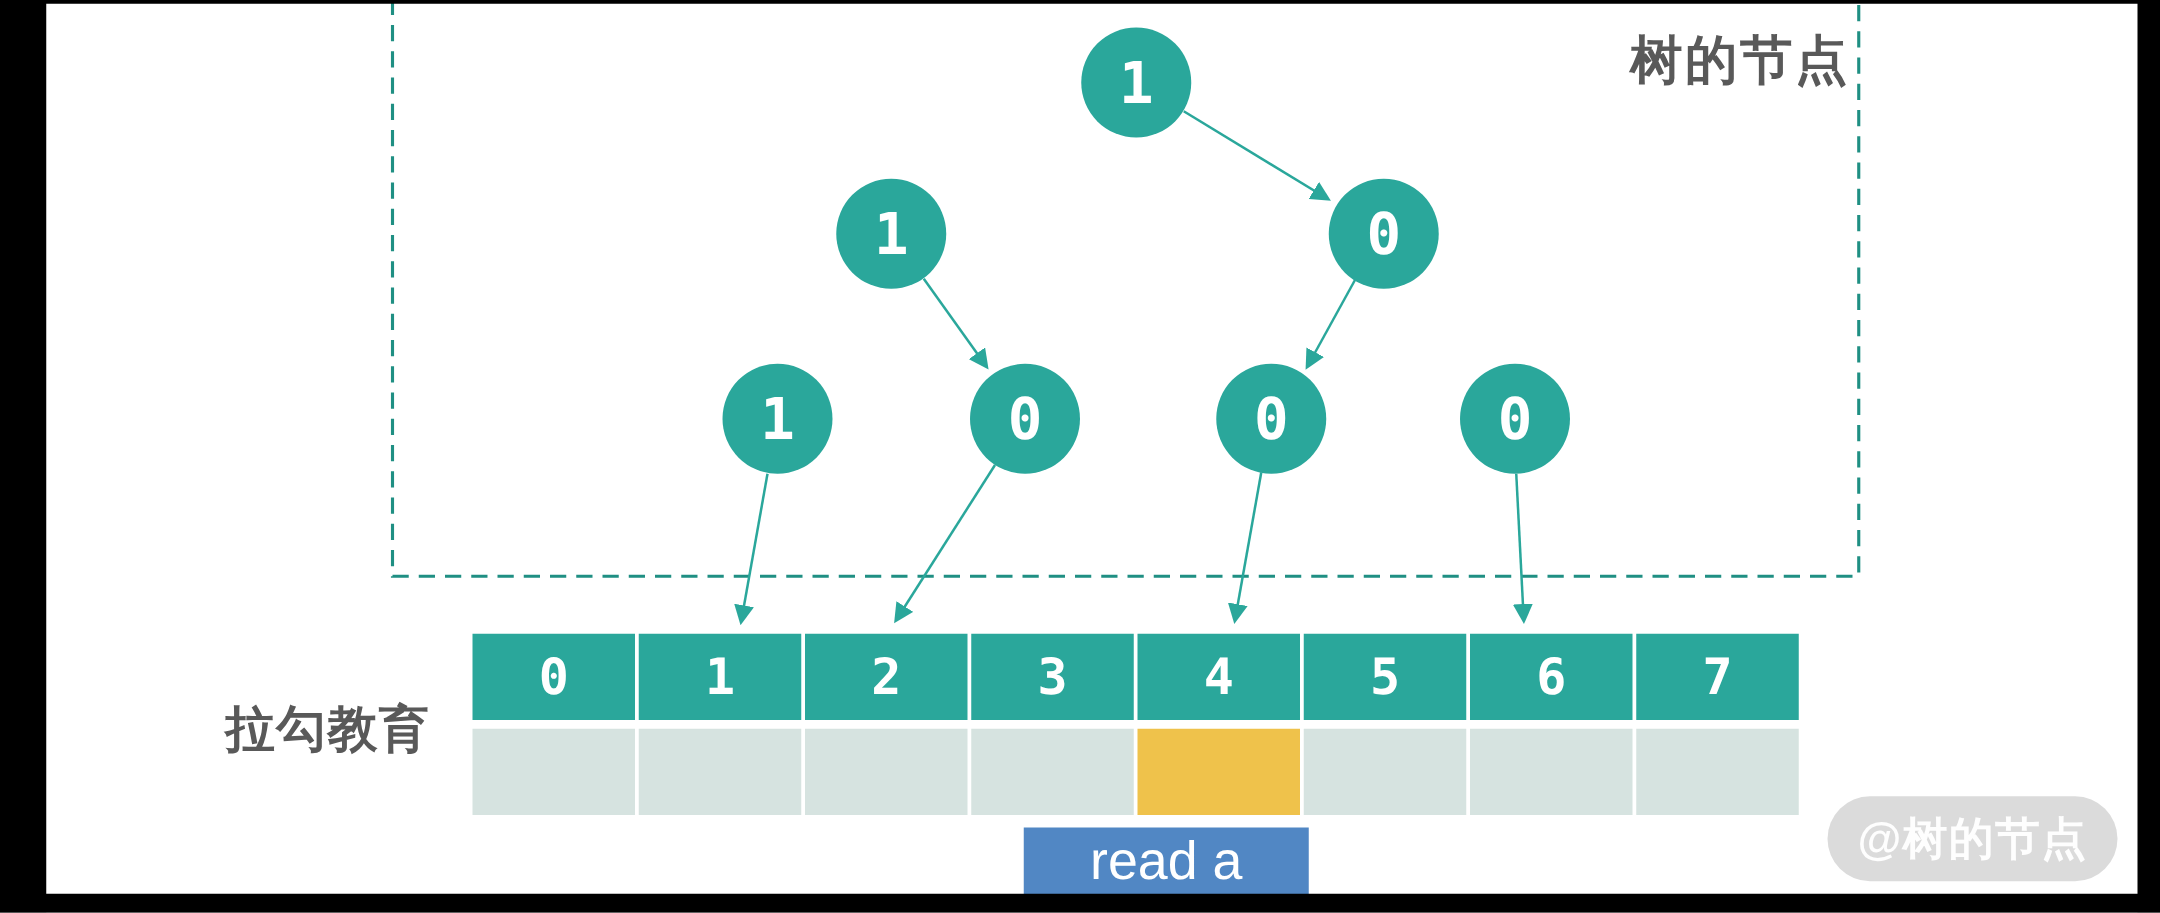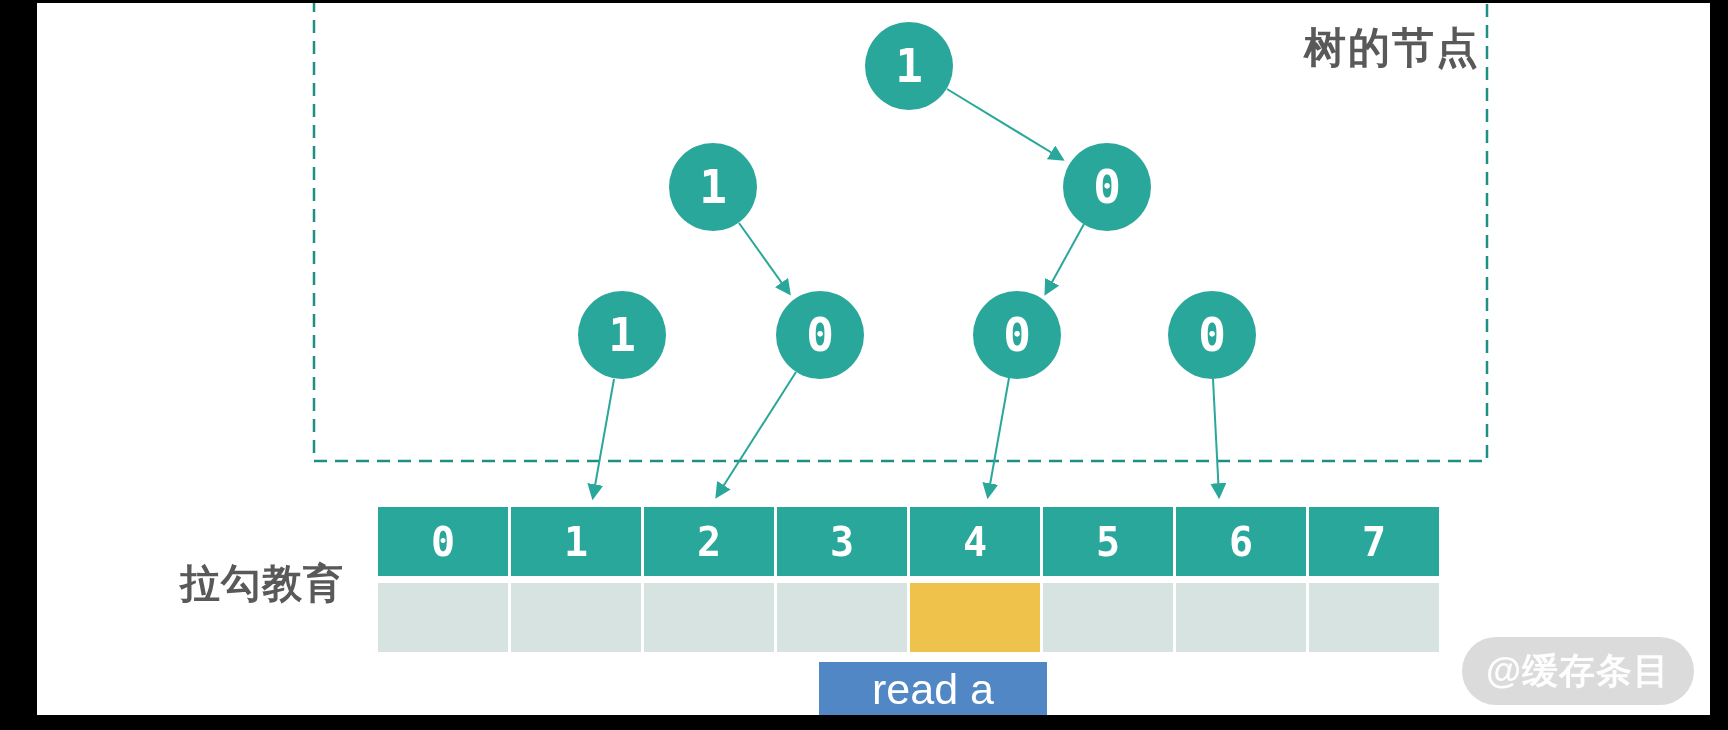--- a/index.html
+++ b/index.html
@@ -127,19 +127,19 @@
     <div class="bcell"></div>
     <div class="bcell"></div>
     <div class="bcell highlight"></div>
     <div class="bcell"></div>
     <div class="bcell"></div>
     <div class="bcell"></div>
   </div>
 
   <div class="read-btn">read a</div>
 
-  <div class="watermark">@缓存条目</div>
+  <div class="watermark">@树的节点</div>
 
   <div class="bar bar-top"></div>
   <div class="bar bar-bottom"></div>
   <div class="bar bar-left"></div>
   <div class="bar bar-right"></div>
 </div>
 
 </body></html>

